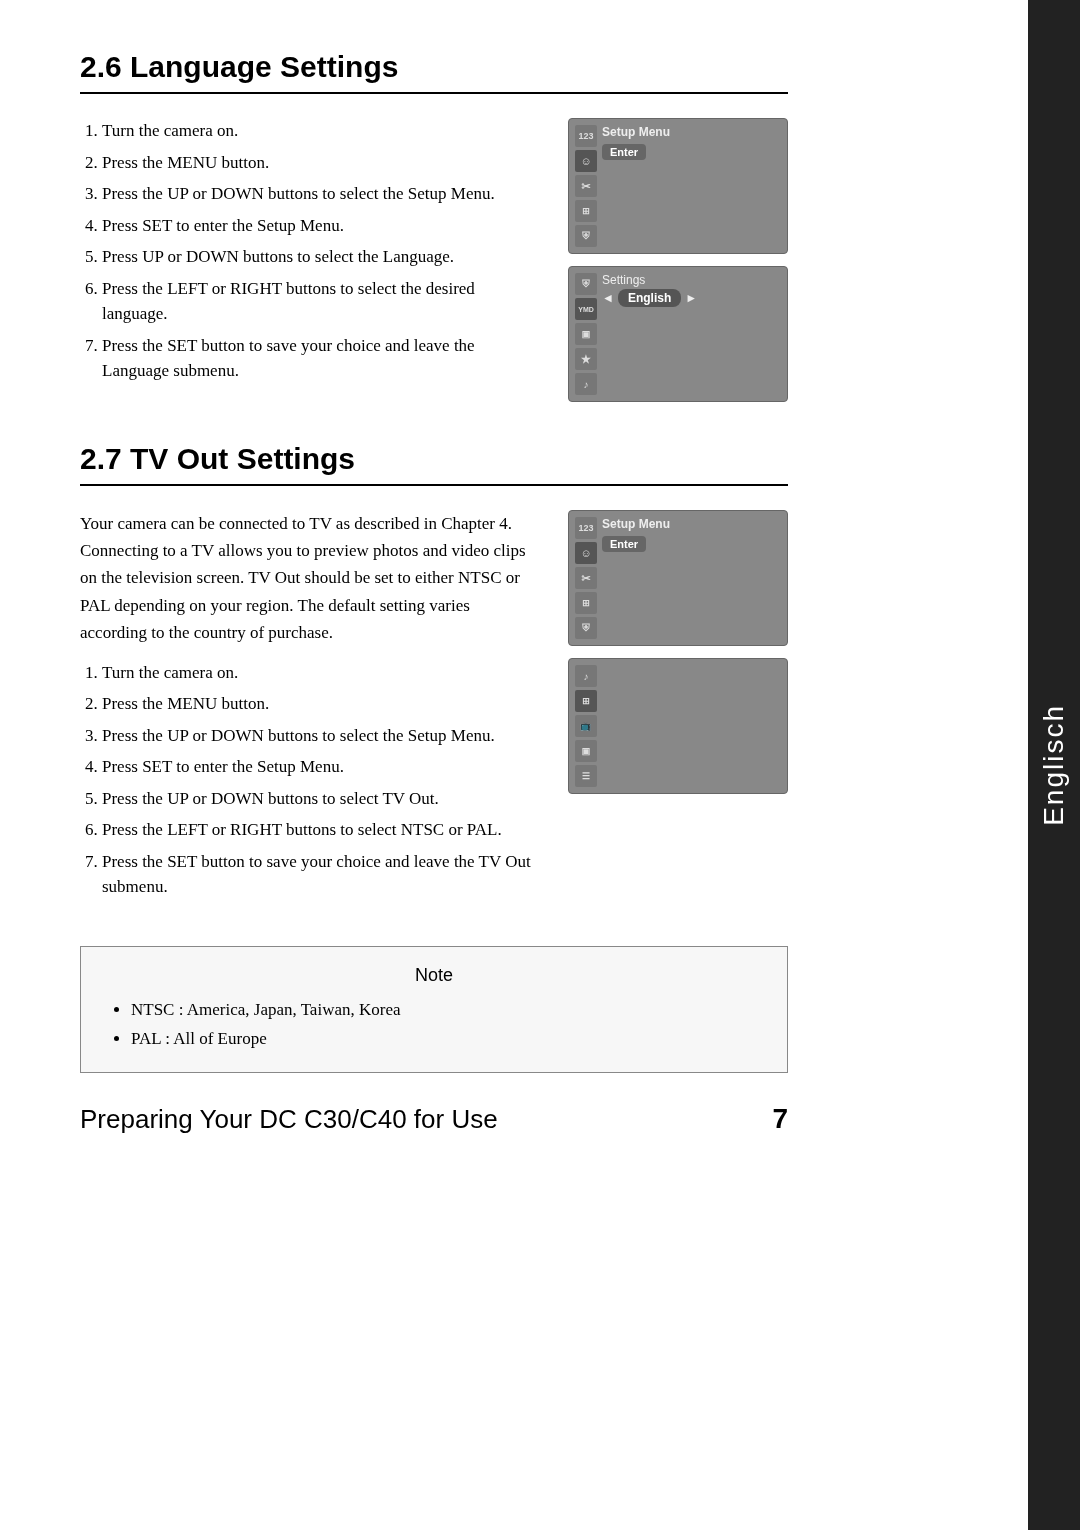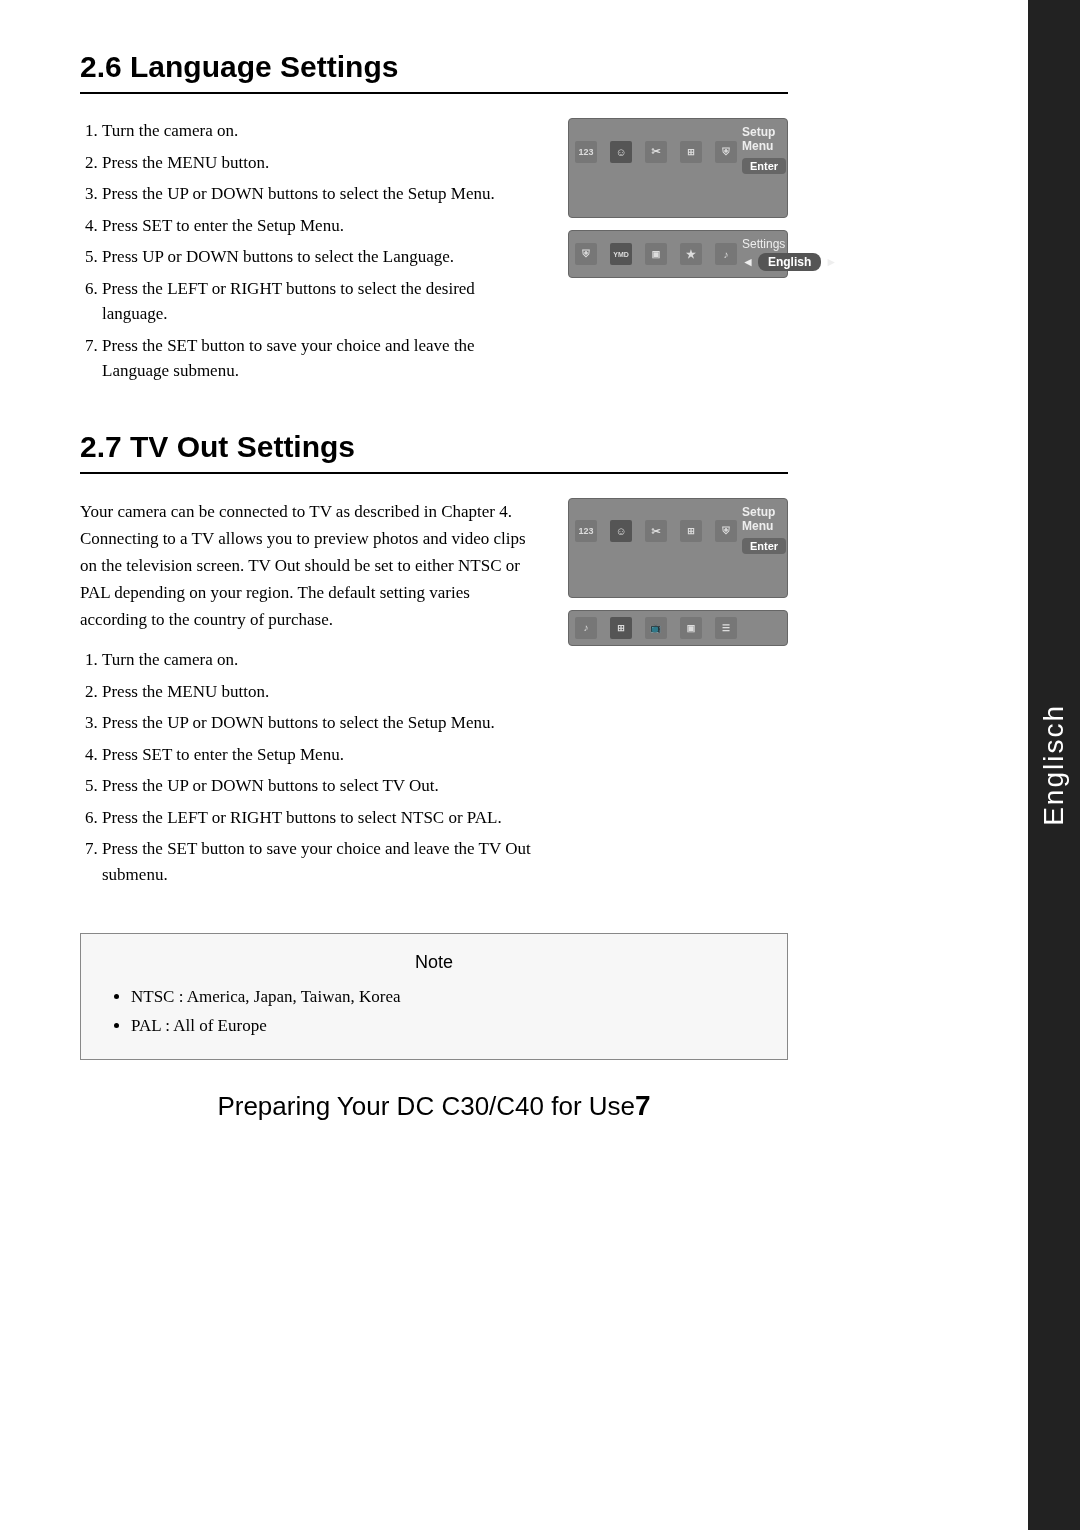--- a/index.html
+++ b/index.html
@@ -104,22 +104,22 @@
       background: #888;
       border: 1px solid #666;
       border-radius: 4px;
       padding: 6px;
       min-height: 100px;
     }
 
     
     .cam-icons {
       display: flex;
-      flex-direction: row;
-      gap: 13px;
+      flex-direction: column;
+      gap: 3px;
     }
 
     .cam-icon-row {
       display: flex;
       align-items: center;
       gap: 5px;
     }
 
     .cam-icon {
       width: 22px;
@@ -256,21 +256,21 @@
     .note-list {
       list-style: disc;
       margin-left: 22px;
       font-size: 17px;
       line-height: 1.7;
     }
 
     
     .page-footer {
       display: flex;
-      justify-content: center;
+      justify-content: space-between;
       align-items: flex-end;
       padding: 10px 0 0 0;
       border-top: none;
       margin-top: 20px;
     }
 
     .footer-title {
       font-size: 26px;
       font-family: Arial, sans-serif;
       color: #000;

